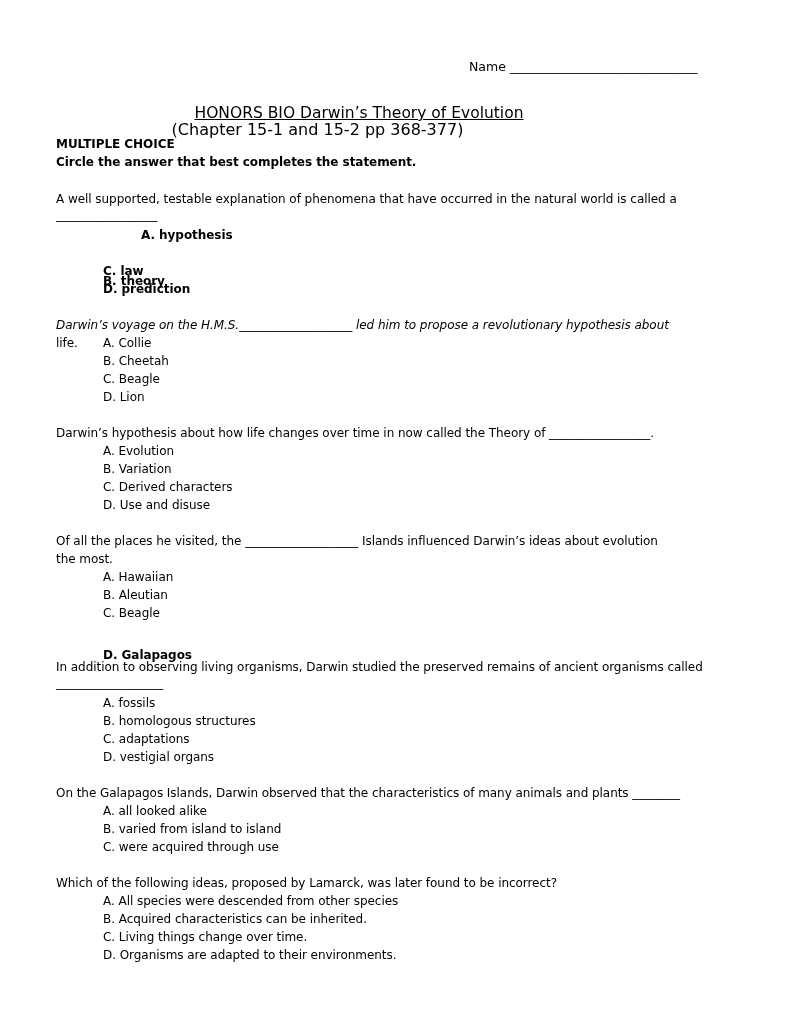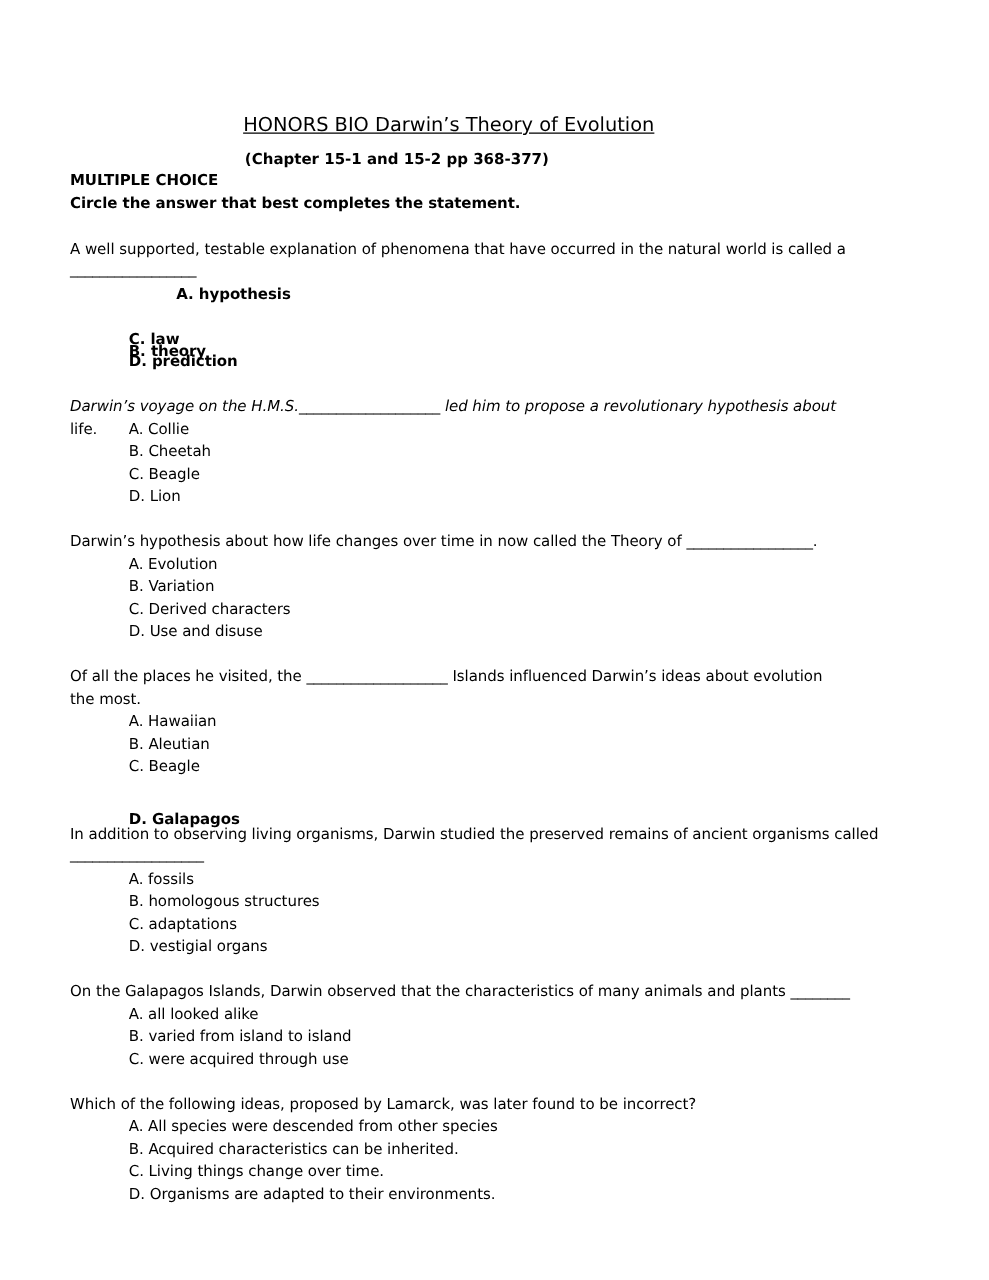--- a/index.html
+++ b/index.html
@@ -3,32 +3,36 @@
   <meta charset="utf-8">
   <style>
     html, body { margin: 0; padding: 0; background: #ffffff; }
     body {
       width: 791px; height: 1024px; position: relative; overflow: hidden;
       font-family: "DejaVu Sans", sans-serif; color: #000; font-size: 12px;
     }
     .page { position: absolute; left: 0; top: 0; width: 791px; height: 1024px; }
     .abs { position: absolute; white-space: nowrap; }
     .name-line { left: 469px; top: 59px; font-size: 12.5px; }
-    .title { left: 0; width: 718px; text-align: center; top: 91px; font-size: 15.5px; text-decoration: underline; }
-    .subtitle { left: 0; width: 635px; text-align: center; top: 120px; font-size: 12px; font-weight: bold; }
+    .title { left: 0; width: 718px; text-align: center; top: 104px; font-size: 15.5px; text-decoration: underline; }
+    .subtitle { left: 0; width: 635px; text-align: center; top: 120px; font-size: 16px; font-weight: normal; }
     .bold { font-weight: bold; }
     .line { font-size: 12px; letter-spacing: -0.05px; }
     .q { left: 56px; width: 680px; }
     .opt { left: 103px; }
   </style>
 </head>
 <body>
 
 <div class="page">
 
+  <div class="abs name-line">
+    <span>Name</span>
+    <span>______________________________</span>
+  </div>
 
   <div class="abs title">HONORS BIO Darwin’s Theory of Evolution</div>
   <div class="abs subtitle">(Chapter 15-1 and 15-2 pp 368-377)</div>
 
   <div class="abs line bold" style="left:56px; top:137px;">MULTIPLE CHOICE</div>
   <div class="abs line bold" style="left:56px; top:155px;text-align:center;">Circle the answer that best completes the statement.</div>
 
   <div>
     <div class="abs line q" style="top:192px;">A well supported, testable explanation of phenomena that have occurred in the natural world is called a</div>
     <div class="abs line" style="left:56px; top:208px;">_________________</div>

